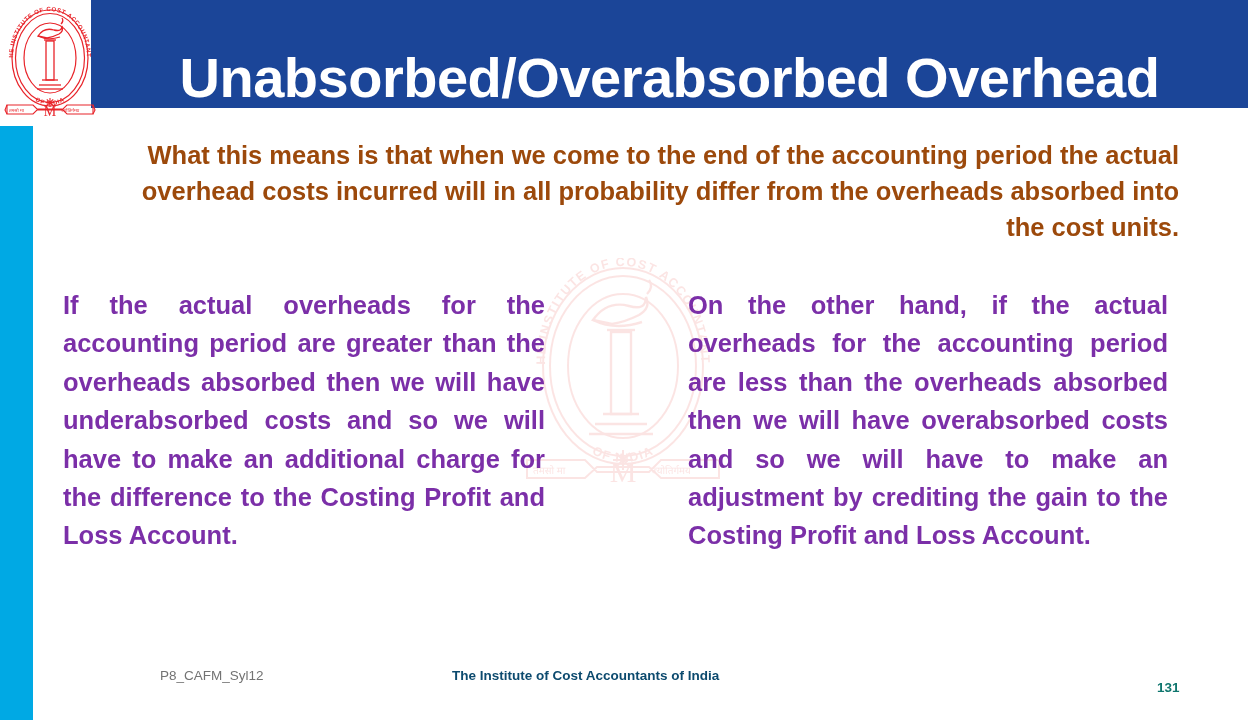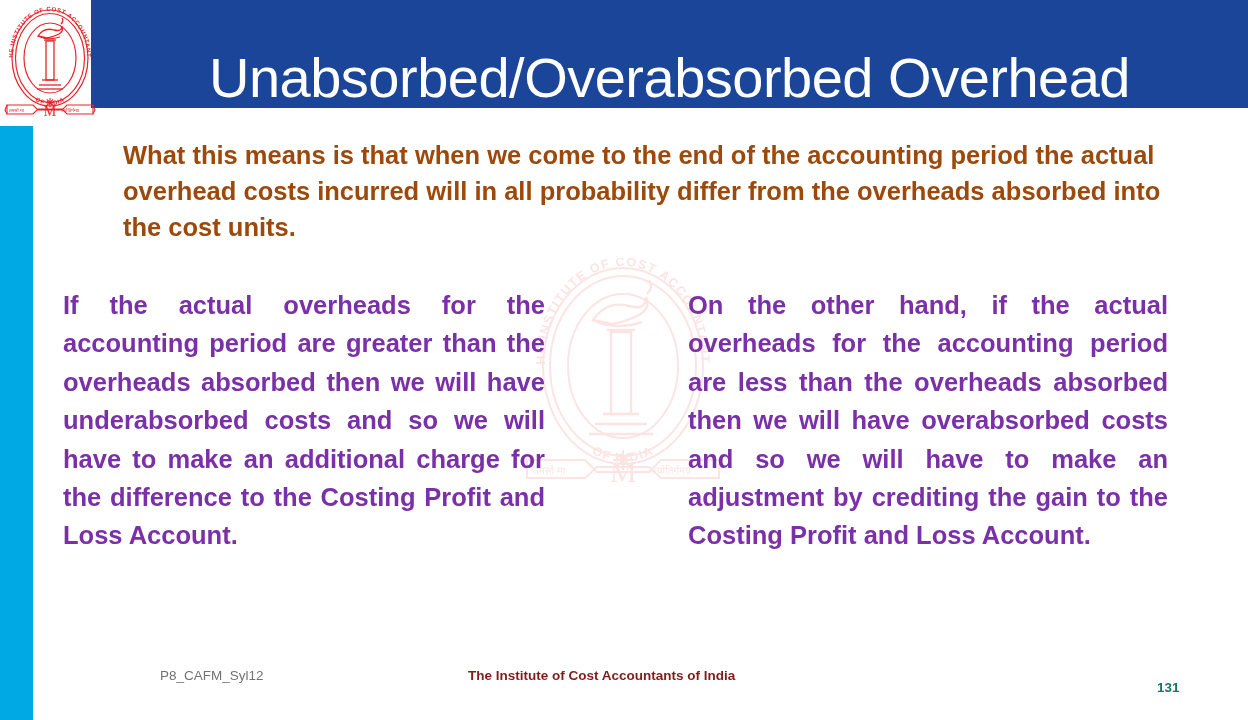--- a/index.html
+++ b/index.html
@@ -39,21 +39,21 @@
     width: 1157px;
     height: 108px;
     background: #1b4598;
     display: flex;
     align-items: center;
     justify-content: center;
   }
   .title-text {
     color: #ffffff;
     font-size: 56px;
-    font-weight: normal;
+    font-weight: bold;
     letter-spacing: -0.5px;
     white-space: nowrap;
     line-height: 1;
     margin-top: 48px;
   }
 
   
   .logo-mark {
     position: absolute;
     left: 4px;
@@ -72,21 +72,21 @@
     opacity: 0.30;
     pointer-events: none;
   }
 
   
   .intro-block {
     position: absolute;
     left: 123px;
     top: 137px;
     width: 1056px;
-    text-align: left;
+    text-align: right;
   }
   .intro-text {
     color: #9c490b;
     font-size: 25.5px;
     font-weight: bold;
     line-height: 1.42;
   }
 
   
   .col {
@@ -112,23 +112,23 @@
   .footer-code {
     position: absolute;
     left: 160px;
     top: 668px;
     color: #737373;
     font-size: 13.5px;
     font-weight: normal;
   }
   .footer-org {
     position: absolute;
-    left: 468px;
+    left: 452px;
     top: 668px;
-    color: #7f1d1d;
+    color: #0c4a6e;
     font-size: 13.5px;
     font-weight: bold;
   }
   .footer-page {
     position: absolute;
     left: 1157px;
     top: 680px;
     color: #0f766e;
     font-size: 13.5px;
     font-weight: bold;

